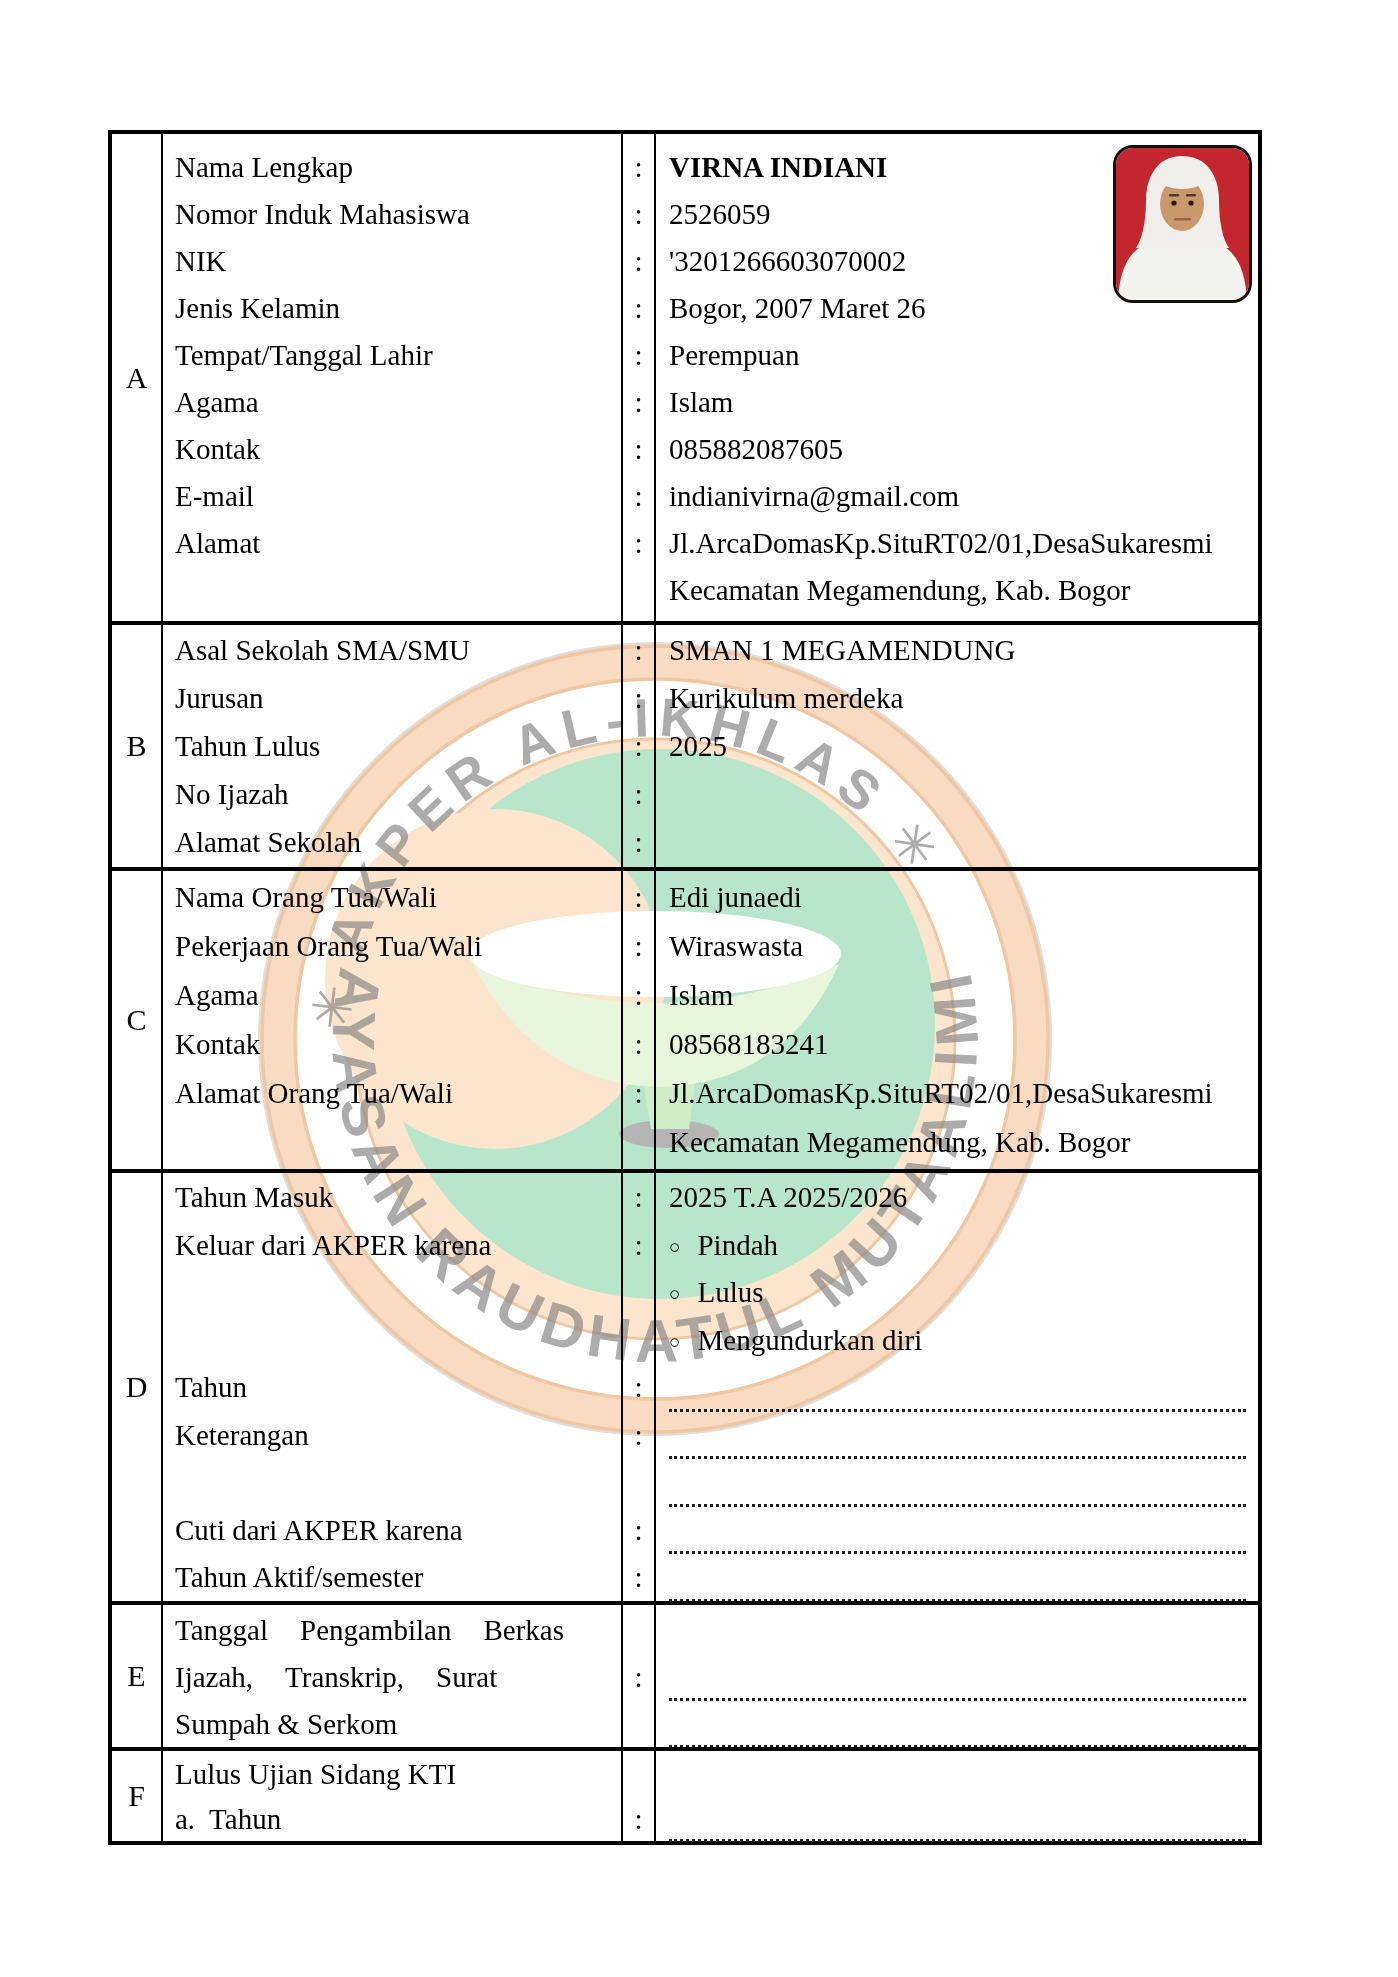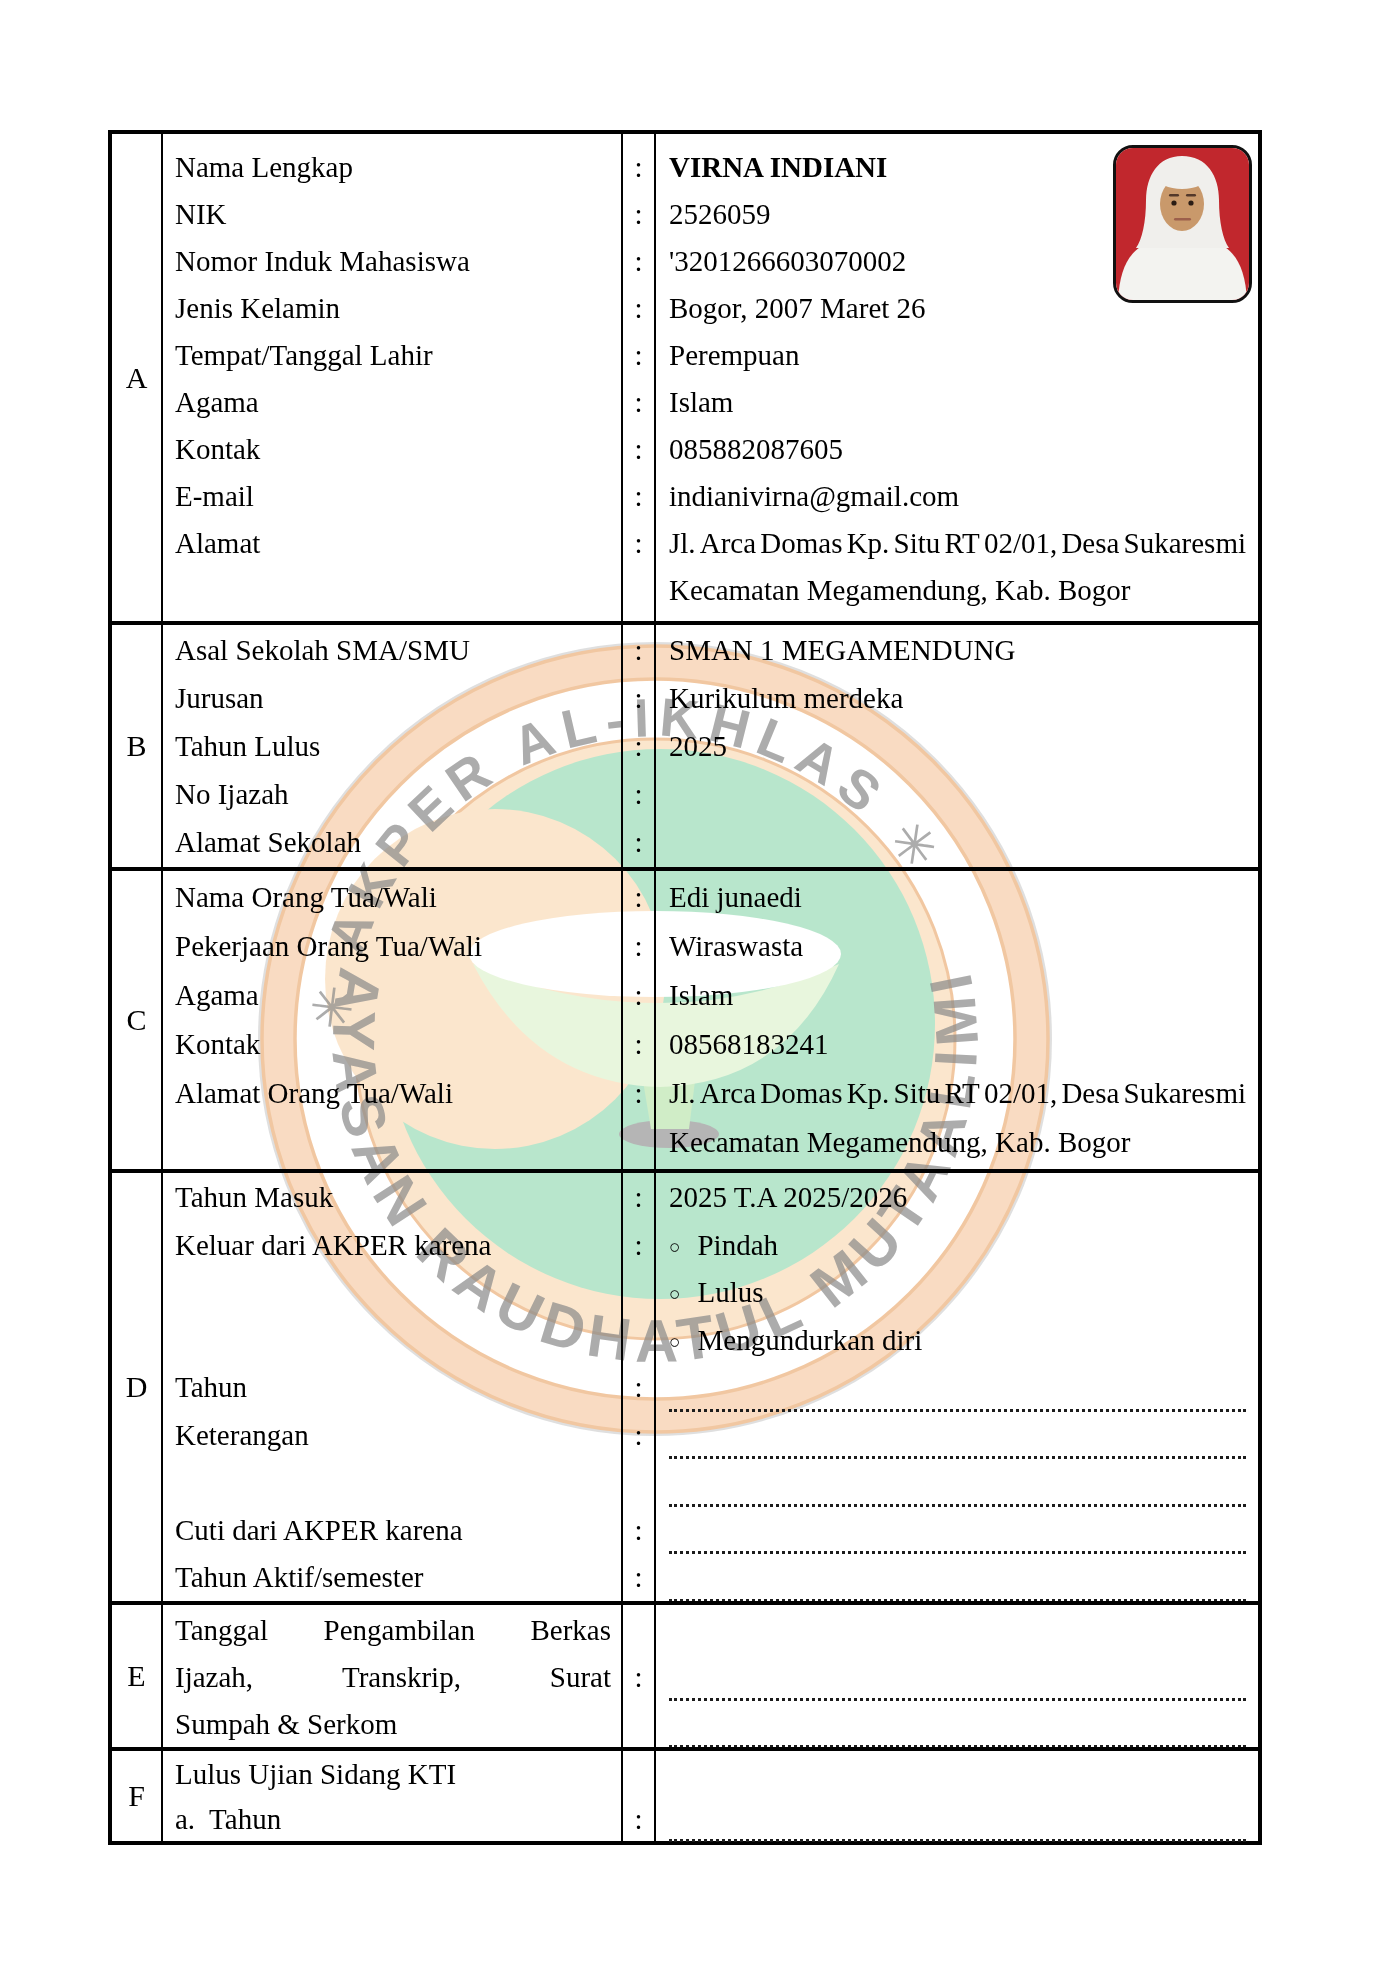--- a/index.html
+++ b/index.html
@@ -12,21 +12,21 @@
               border:4px solid #000;box-sizing:border-box;display:flex;flex-direction:column;background:transparent;}
   .section{display:flex;flex:none;box-sizing:border-box;}
   .section.bt{border-top:4px solid #000;}
   .col{box-sizing:border-box;background:transparent;}
   .col-letter{width:51px;border-right:2px solid #000;display:flex;align-items:center;justify-content:center;font-size:30px;}
   .col-labels{width:460px;border-right:2px solid #000;padding:var(--pt) 8px 0 12px;}
   .col-colon {width:33px;border-right:2px solid #000;text-align:center;padding-top:var(--pt);}
   .col-values{flex:1;min-width:0;padding:var(--pt) 0 0 13px;}
   .line{height:var(--lh);line-height:var(--lh);font-size:29px;white-space:pre-wrap;}
   .line.bold{font-weight:bold;}
-  .line.spread{display:flex;justify-content:space-between;}
+  .line.spread{display:flex;justify-content:flex-start;}
   .col-labels .line.spread{padding-right:2px;gap:32px;}
   .col-values .line.spread{padding-right:12px;}
   .line.dots{display:flex;align-items:flex-end;}
   .dotline{display:block;flex:1;height:calc(var(--lh) - 12px);border-bottom:3px dotted #1c1c1c;margin-right:12px;}
   .radio-circle{font-size:19px;margin-right:17px;position:relative;top:-2px;}
   
   .photo{position:absolute;left:1113px;top:145px;width:139px;height:158px;z-index:2;
          border:3px solid #111;border-radius:20px;overflow:hidden;box-sizing:border-box;}
   .photo svg{display:block;width:100%;height:100%;}
 </style>
@@ -61,22 +61,22 @@
         <textPath href="#arcBottom" startOffset="50%" text-anchor="middle">YAYASAN RAUDHATUL MUTAALIMIN</textPath>
       </text>
     </g>
   </svg>
 
   <div class="form-table">
       <div class="section" style="height: 487px; --lh: 47px; --pt: 10px;">
         <div class="col col-letter">A</div>
         <div class="col col-labels">
           <div class="line lbl">Nama Lengkap</div>
+          <div class="line lbl">Nomor Induk Mahasiswa</div>
           <div class="line lbl">NIK</div>
-          <div class="line lbl">Nomor Induk Mahasiswa</div>
           <div class="line lbl">Jenis Kelamin</div>
           <div class="line lbl">Tempat/Tanggal Lahir</div>
           <div class="line lbl">Agama</div>
           <div class="line lbl">Kontak</div>
           <div class="line lbl">E-mail</div>
           <div class="line lbl">Alamat</div>
           <div class="line lbl"></div>
         </div>
         <div class="col col-colon">
           <div class="line colon">:</div>

